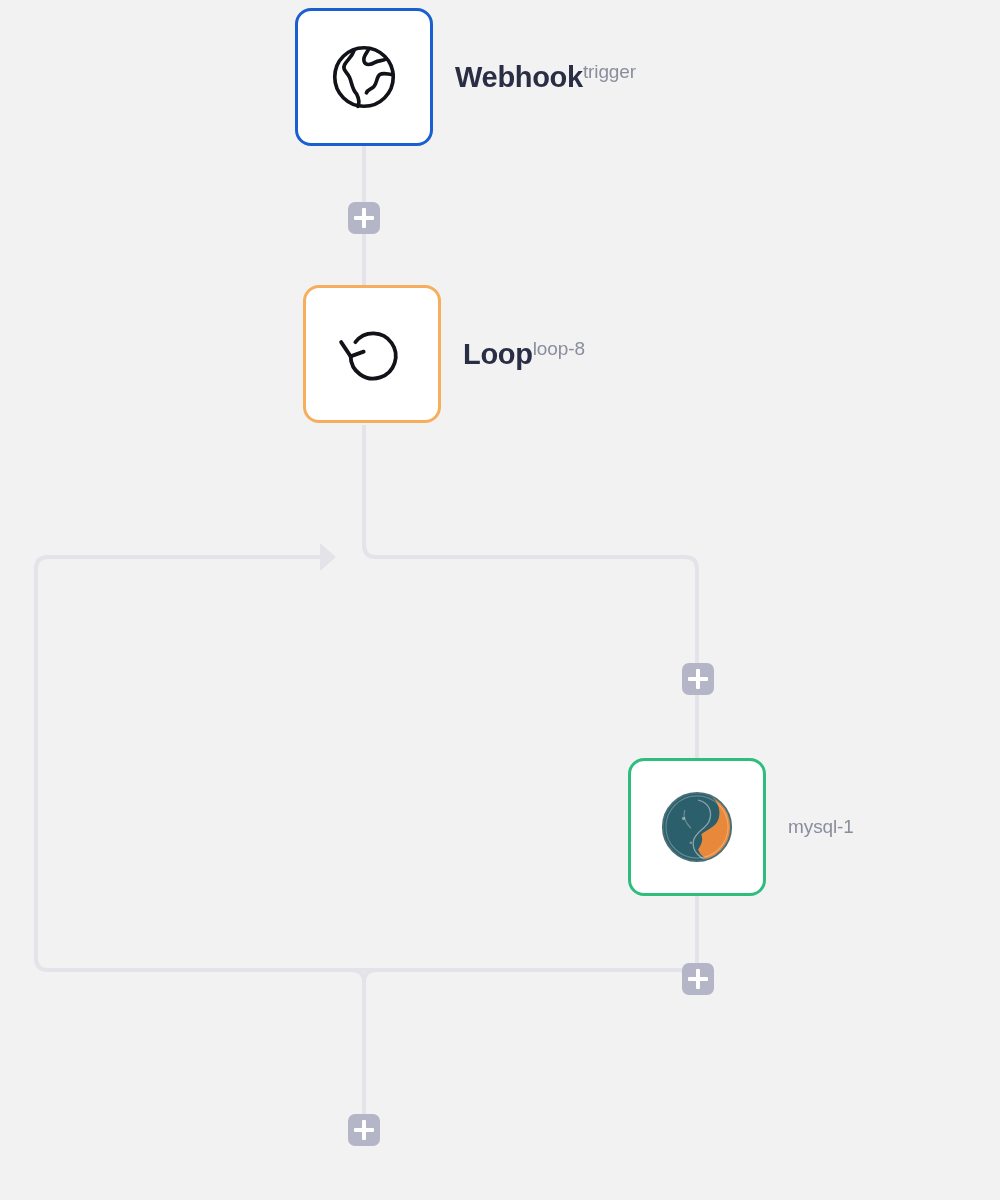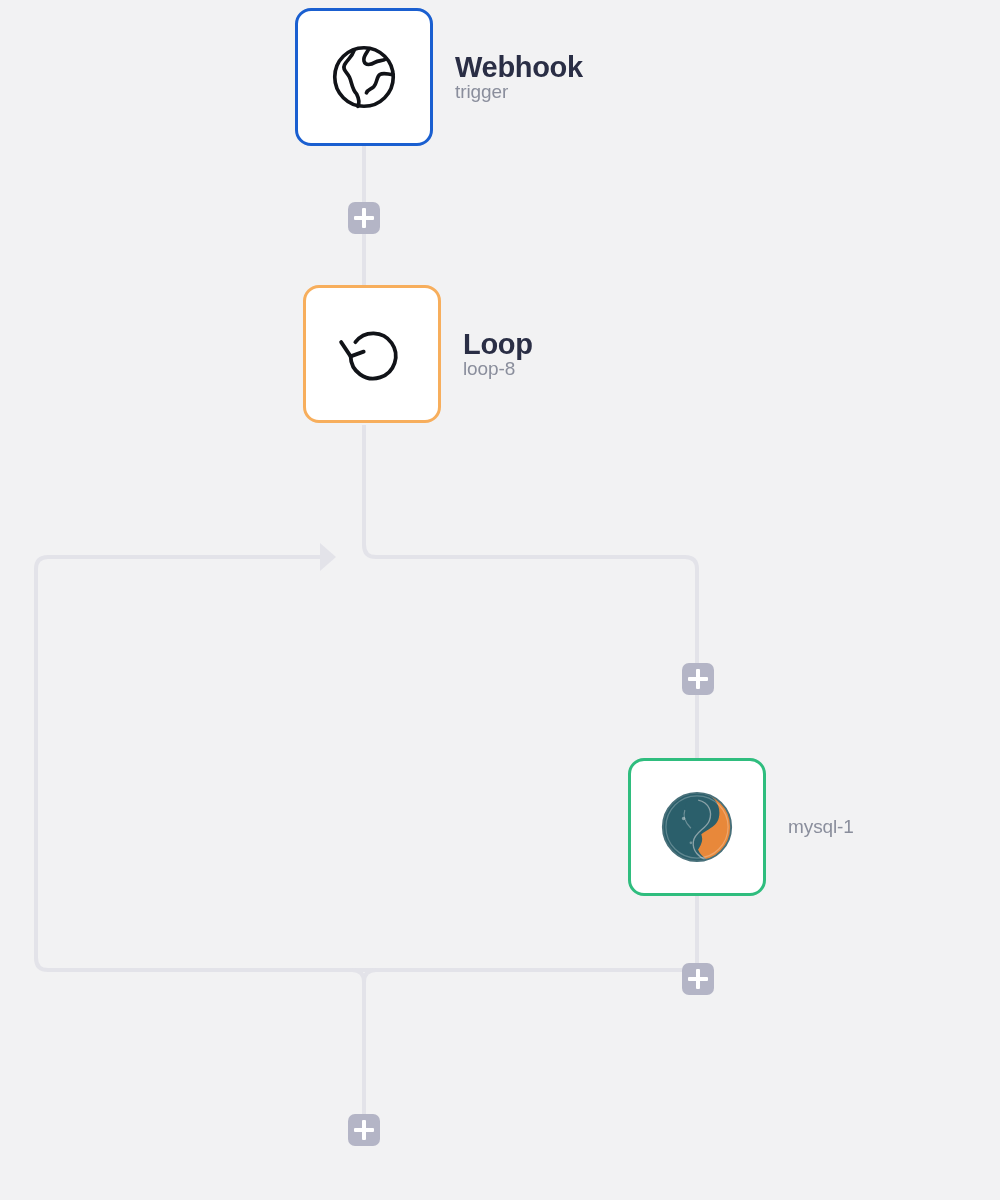--- a/index.html
+++ b/index.html
@@ -46,21 +46,20 @@
     align-items: center;
     justify-content: center;
     flex: none;
   }
   .node-box.blue   { border-color: #1a5fd0; }
   .node-box.orange { border-color: #f7ae5c; }
   .node-box.green  { border-color: #2fbd7e; }
 
   .node-labels {
     display: flex;
-    flex-direction: column;
     justify-content: center;
     white-space: nowrap;
   }
   .node-title {
     font-size: 29px;
     font-weight: bold;
     color: #2a2e45;
     letter-spacing: -0.3px;
     line-height: 1.05;
   }

